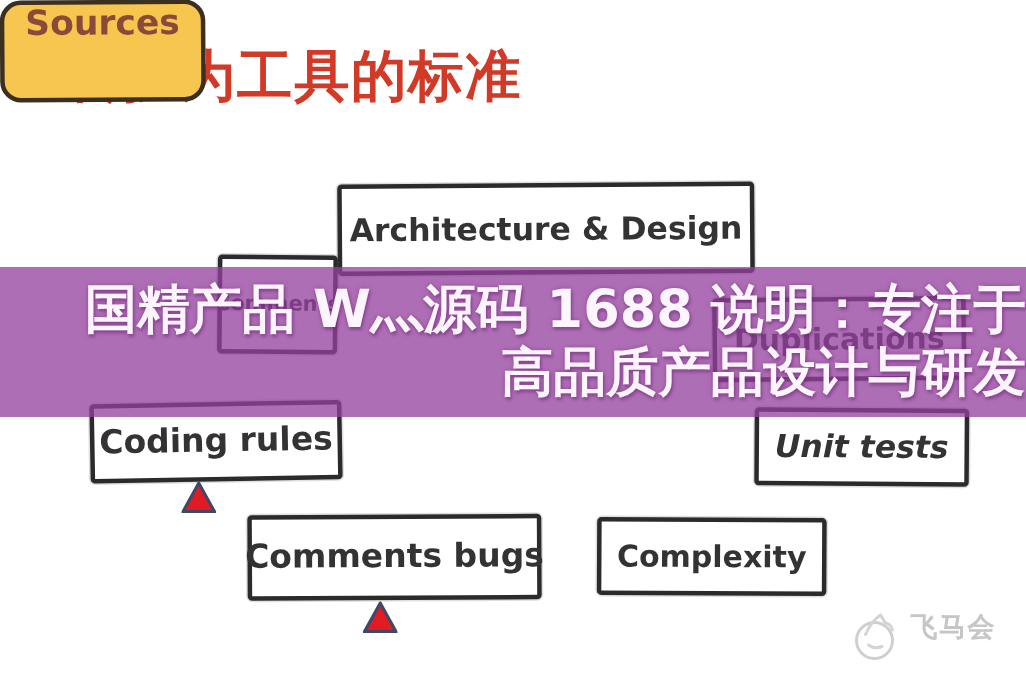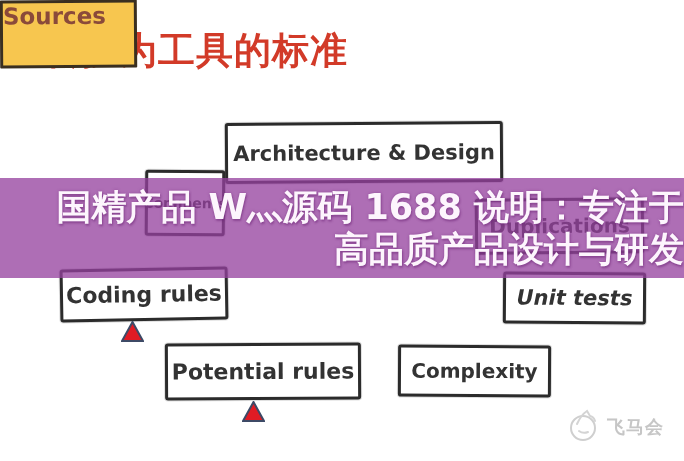--- a/index.html
+++ b/index.html
@@ -22,22 +22,22 @@
   }
   .box-architecture{left:225px;top:122px;width:272px;height:55px;font-size:21px;transform:rotate(-0.4deg);}
   .box-comments{left:145px;top:170px;width:74px;height:60px;font-size:14px;transform:rotate(0.5deg);}
   .box-duplications{left:475px;top:198px;width:163px;height:50px;font-size:20px;transform:rotate(-0.6deg);}
   .box-coding-rules{left:60px;top:268px;width:162px;height:47px;font-size:22px;transform:rotate(-1deg);}
   .box-unit-tests{left:503px;top:272px;width:137px;height:46px;font-size:21px;transform:rotate(0.4deg);font-style:italic;}
   .box-potential-bugs{left:165px;top:343px;width:190px;height:51px;font-size:22px;transform:rotate(-0.3deg);}
   .box-complexity{left:398px;top:345px;width:147px;height:46px;font-size:20px;transform:rotate(0.3deg);}
   .box-sources{
     left:277px;top:245px;width:131px;height:62px;
-    background:#f7c64f;border:3px solid #3a2f20;border-radius:1px;
-    display:flex;align-items:flex-start;
+    background:#f7c64f;border:3px solid #3a2f20;border-radius:14px;
+    display:flex;align-items:flex-start;justify-content:center;
     font-size:23px;font-weight:bold;color:#8a4a3a;z-index:1;transform:rotate(-0.4deg);
   }
   
   .tri{position:absolute;z-index:1;}
   .tri-1{left:121px;top:321px;}
   .tri-2{left:242px;top:401px;}
   
   .overlay-band{
     position:absolute;left:0;top:178px;width:684px;height:100px;
     background:rgba(148,64,158,0.76);z-index:5;
@@ -45,21 +45,21 @@
   .overlay-text{
     position:absolute;left:0;top:180px;width:684px;height:96px;z-index:6;
     display:flex;flex-direction:column;align-items:flex-end;justify-content:center;
     font-size:35px;line-height:42px;font-weight:900;color:#fdf5fd;
     text-shadow:0 0 3px rgba(120,45,130,.55),1px 2px 2px rgba(110,40,120,.45);
     white-space:nowrap;
   }
   
   .watermark{
     position:absolute;right:20px;bottom:14px;z-index:2;
-    display:flex;align-items:center;gap:8px;color:#c6c6c6;
+    display:flex;gap:8px;color:#c6c6c6;
     font-size:18px;font-weight:bold;letter-spacing:1px;
   }
 </style>
 </head>
 <body>
 
 <div id="stage">
 
   <div class="page-title">转换为工具的标准</div>
 
@@ -75,21 +75,21 @@
   <div class="dbox box-coding-rules">
     <span>Coding rules</span>
   </div>
   <div class="box-sources">
     <span>Sources</span>
   </div>
   <div class="dbox box-unit-tests">
     <span>Unit tests</span>
   </div>
   <div class="dbox box-potential-bugs">
-    <span>Potential rules</span>
+    <span>Comments bugs</span>
   </div>
   <div class="dbox box-complexity">
     <span>Complexity</span>
   </div>
 
   <span class="tri tri-1">
     <svg width="23" height="21" viewBox="0 0 23 21">
       <polygon points="11.5,1 22,20 1,20" fill="#e01b24" stroke="#3d4a66" stroke-width="2"></polygon>
     </svg>
   </span>

